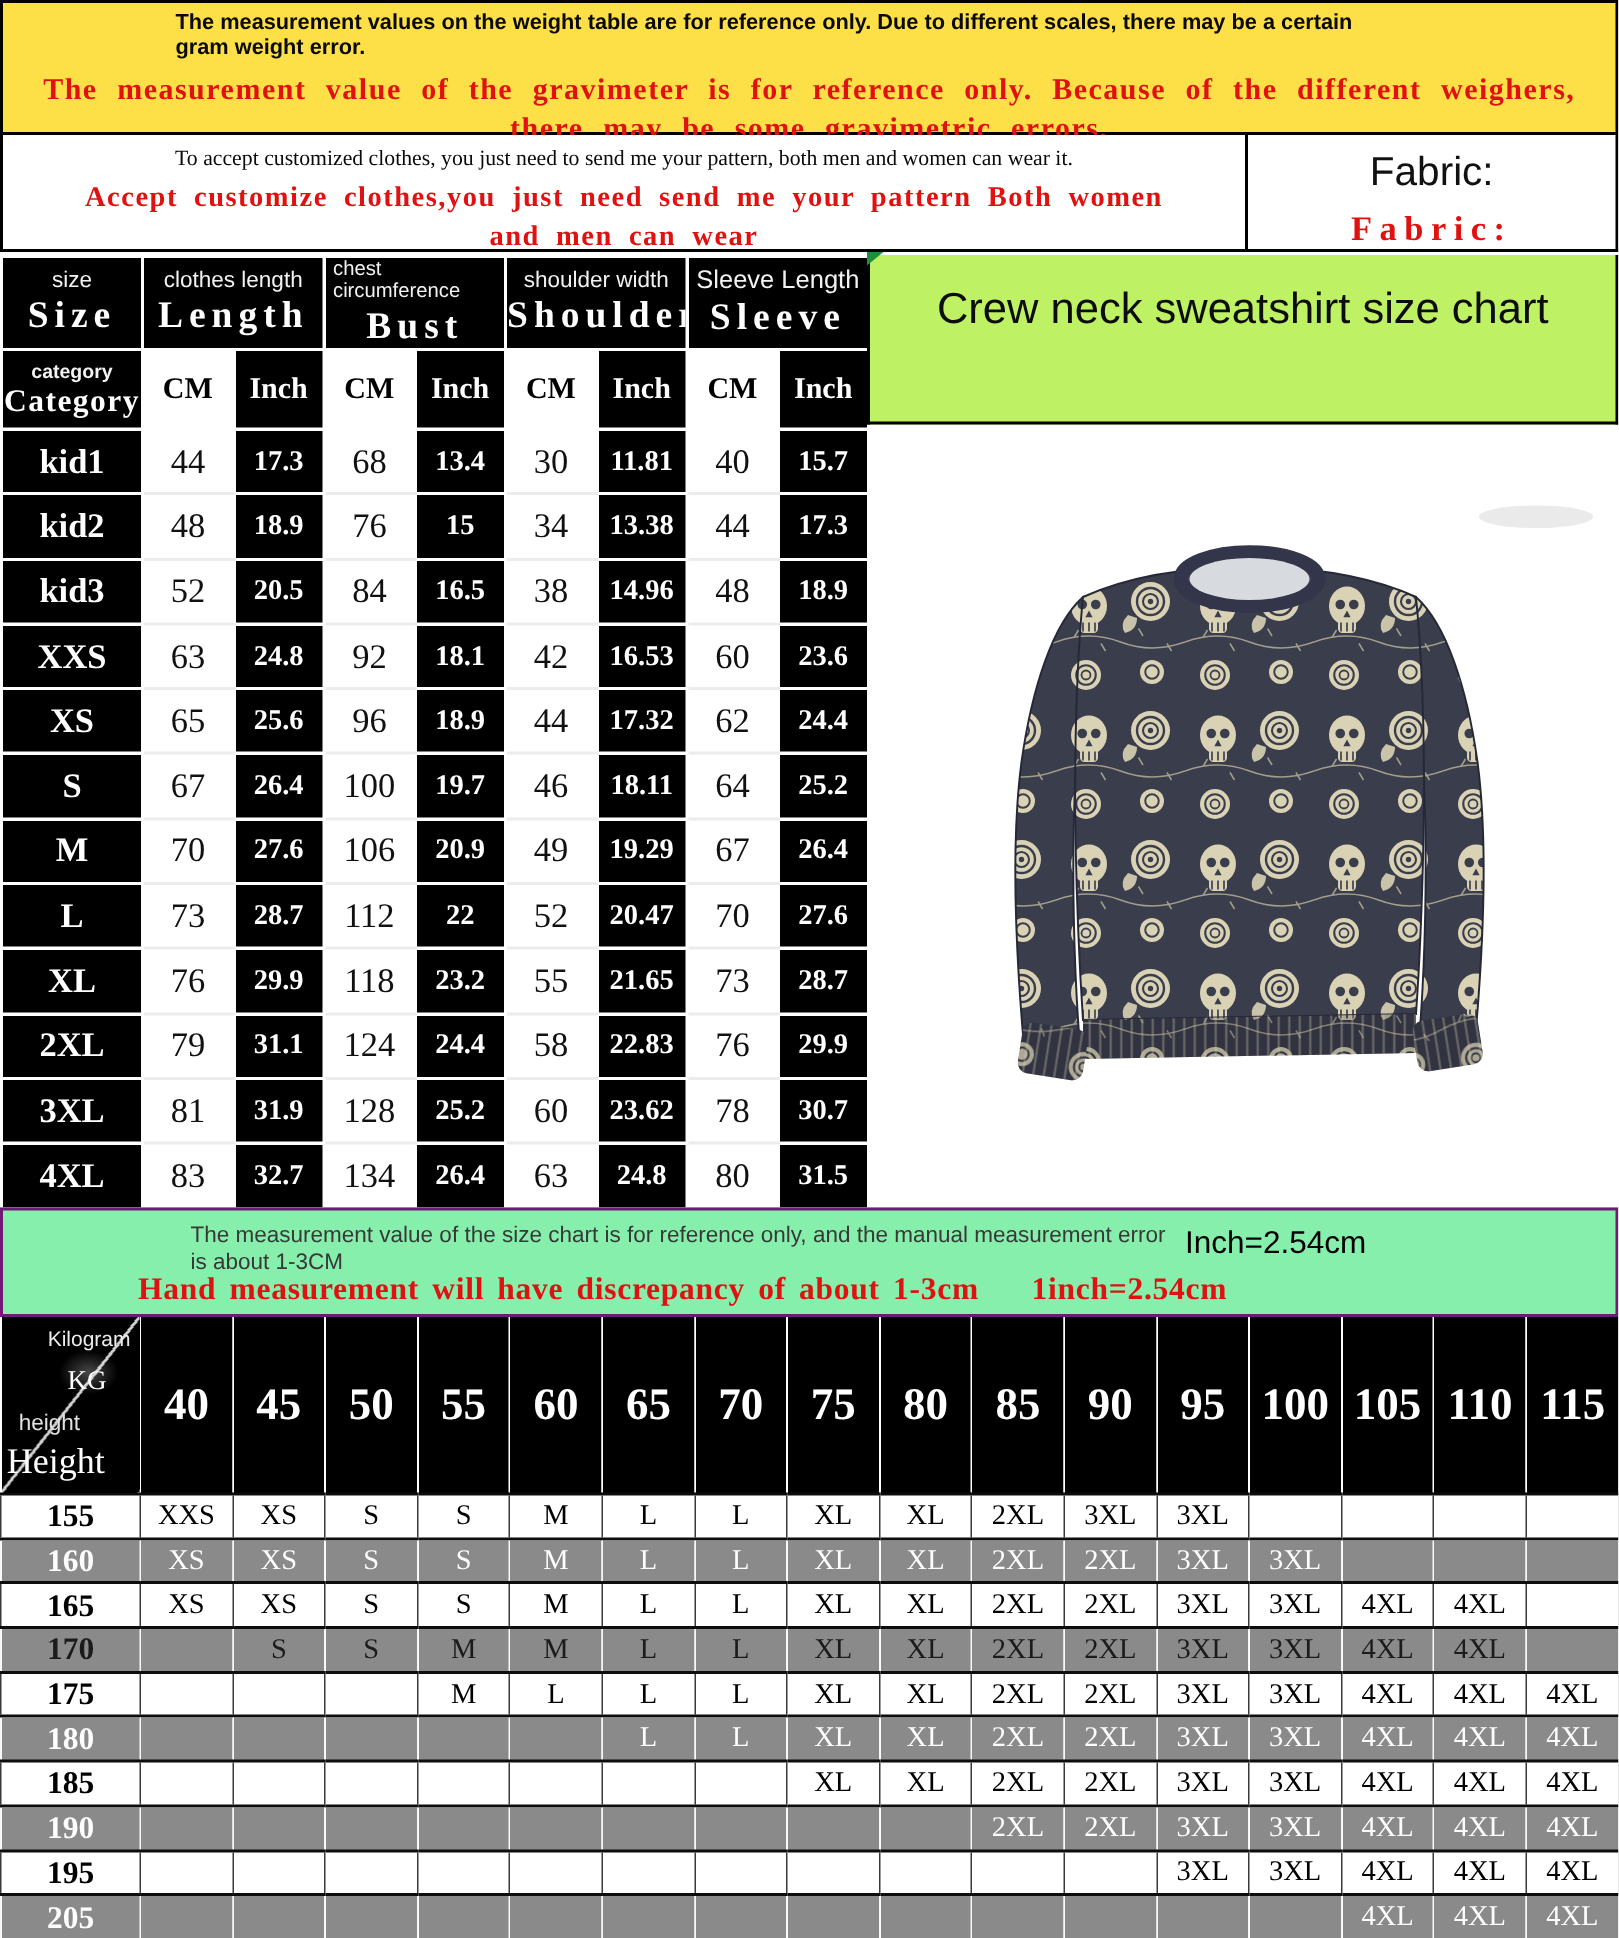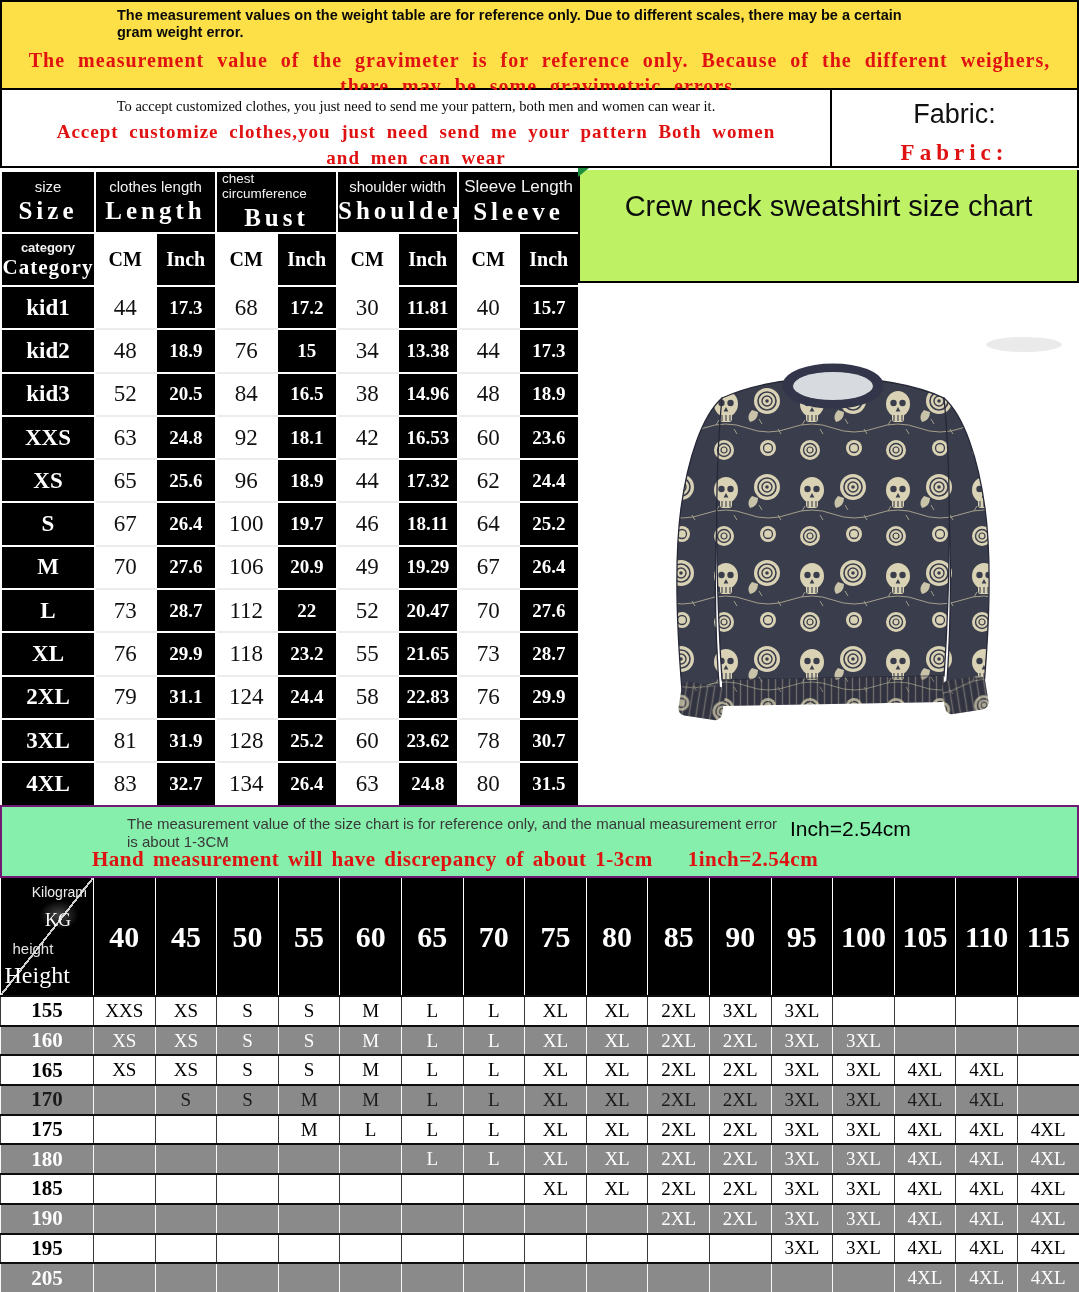--- a/index.html
+++ b/index.html
@@ -152,21 +152,21 @@
         <th class="cm-h">CM</th>
         <th class="inch-h">Inch</th>
       </tr>
     </thead>
     <tbody id="size-rows">
         <tr>
           <th class="row-label">kid1</th>
           <td class="cm">44</td>
           <td class="inch">17.3</td>
           <td class="cm">68</td>
-          <td class="inch">17.2</td>
+          <td class="inch">13.4</td>
           <td class="cm">30</td>
           <td class="inch">11.81</td>
           <td class="cm">40</td>
           <td class="inch">15.7</td>
         </tr>
         <tr>
           <th class="row-label">kid2</th>
           <td class="cm">48</td>
           <td class="inch">18.9</td>
           <td class="cm">76</td>

